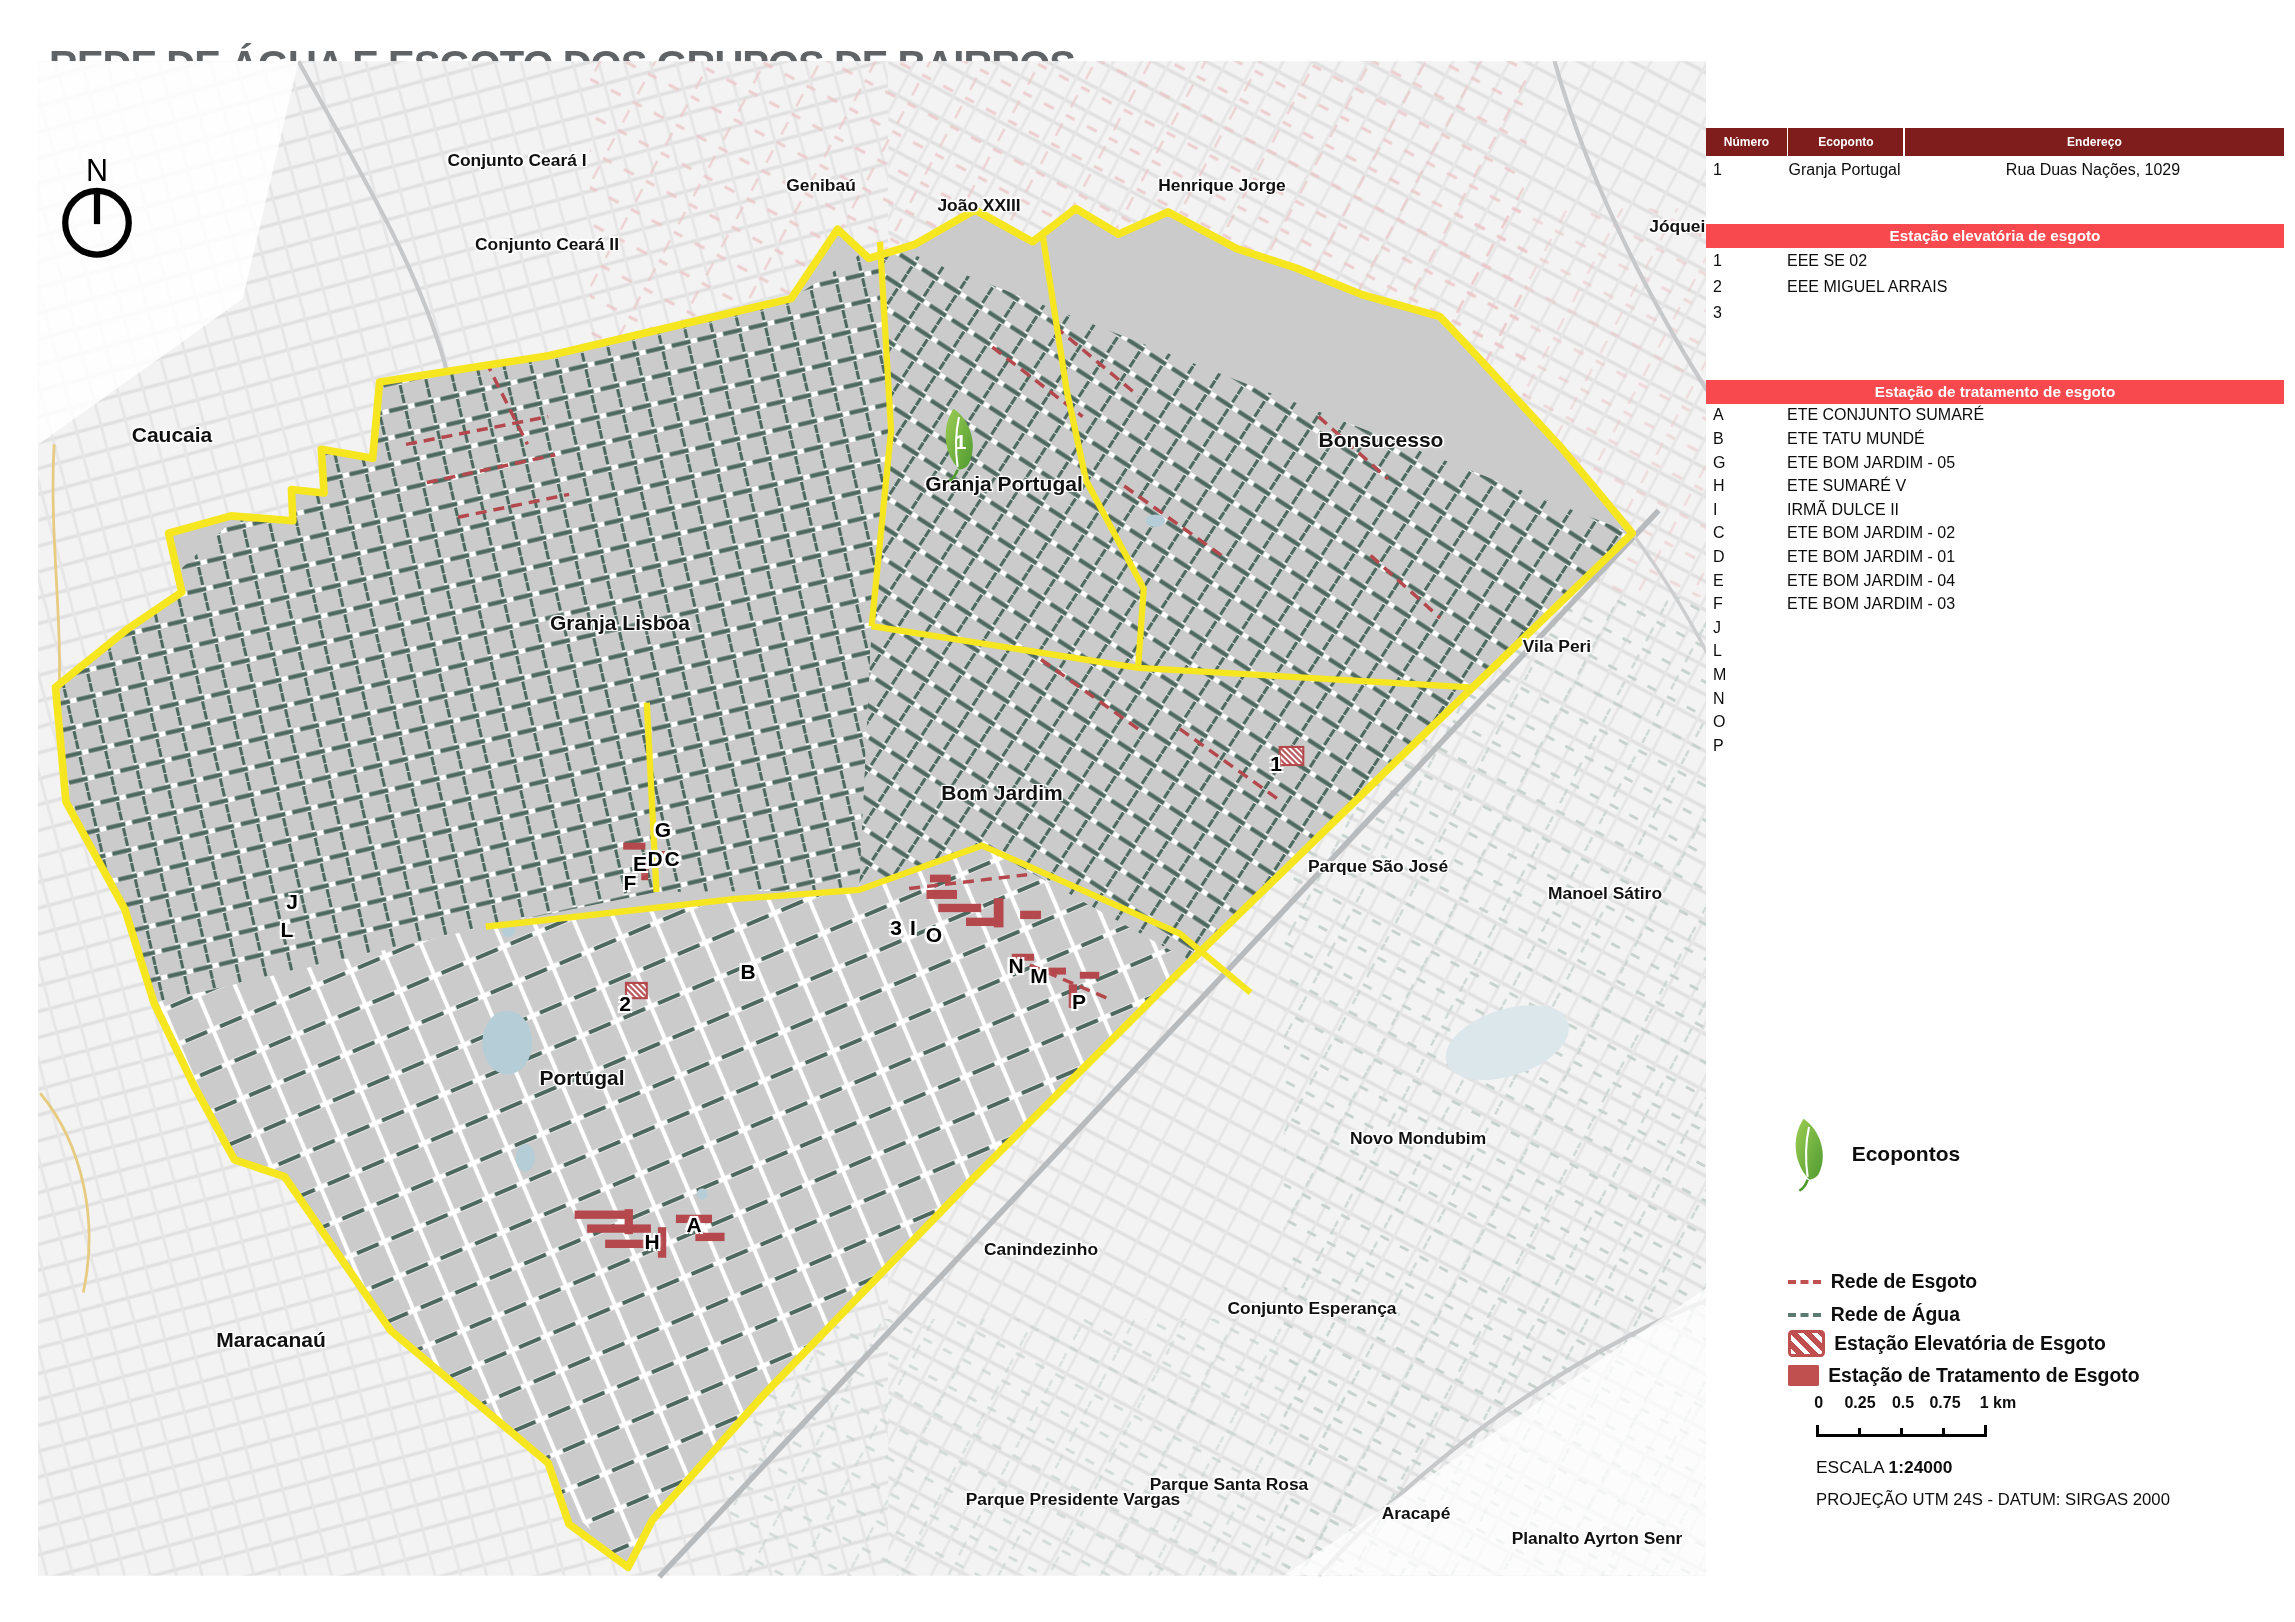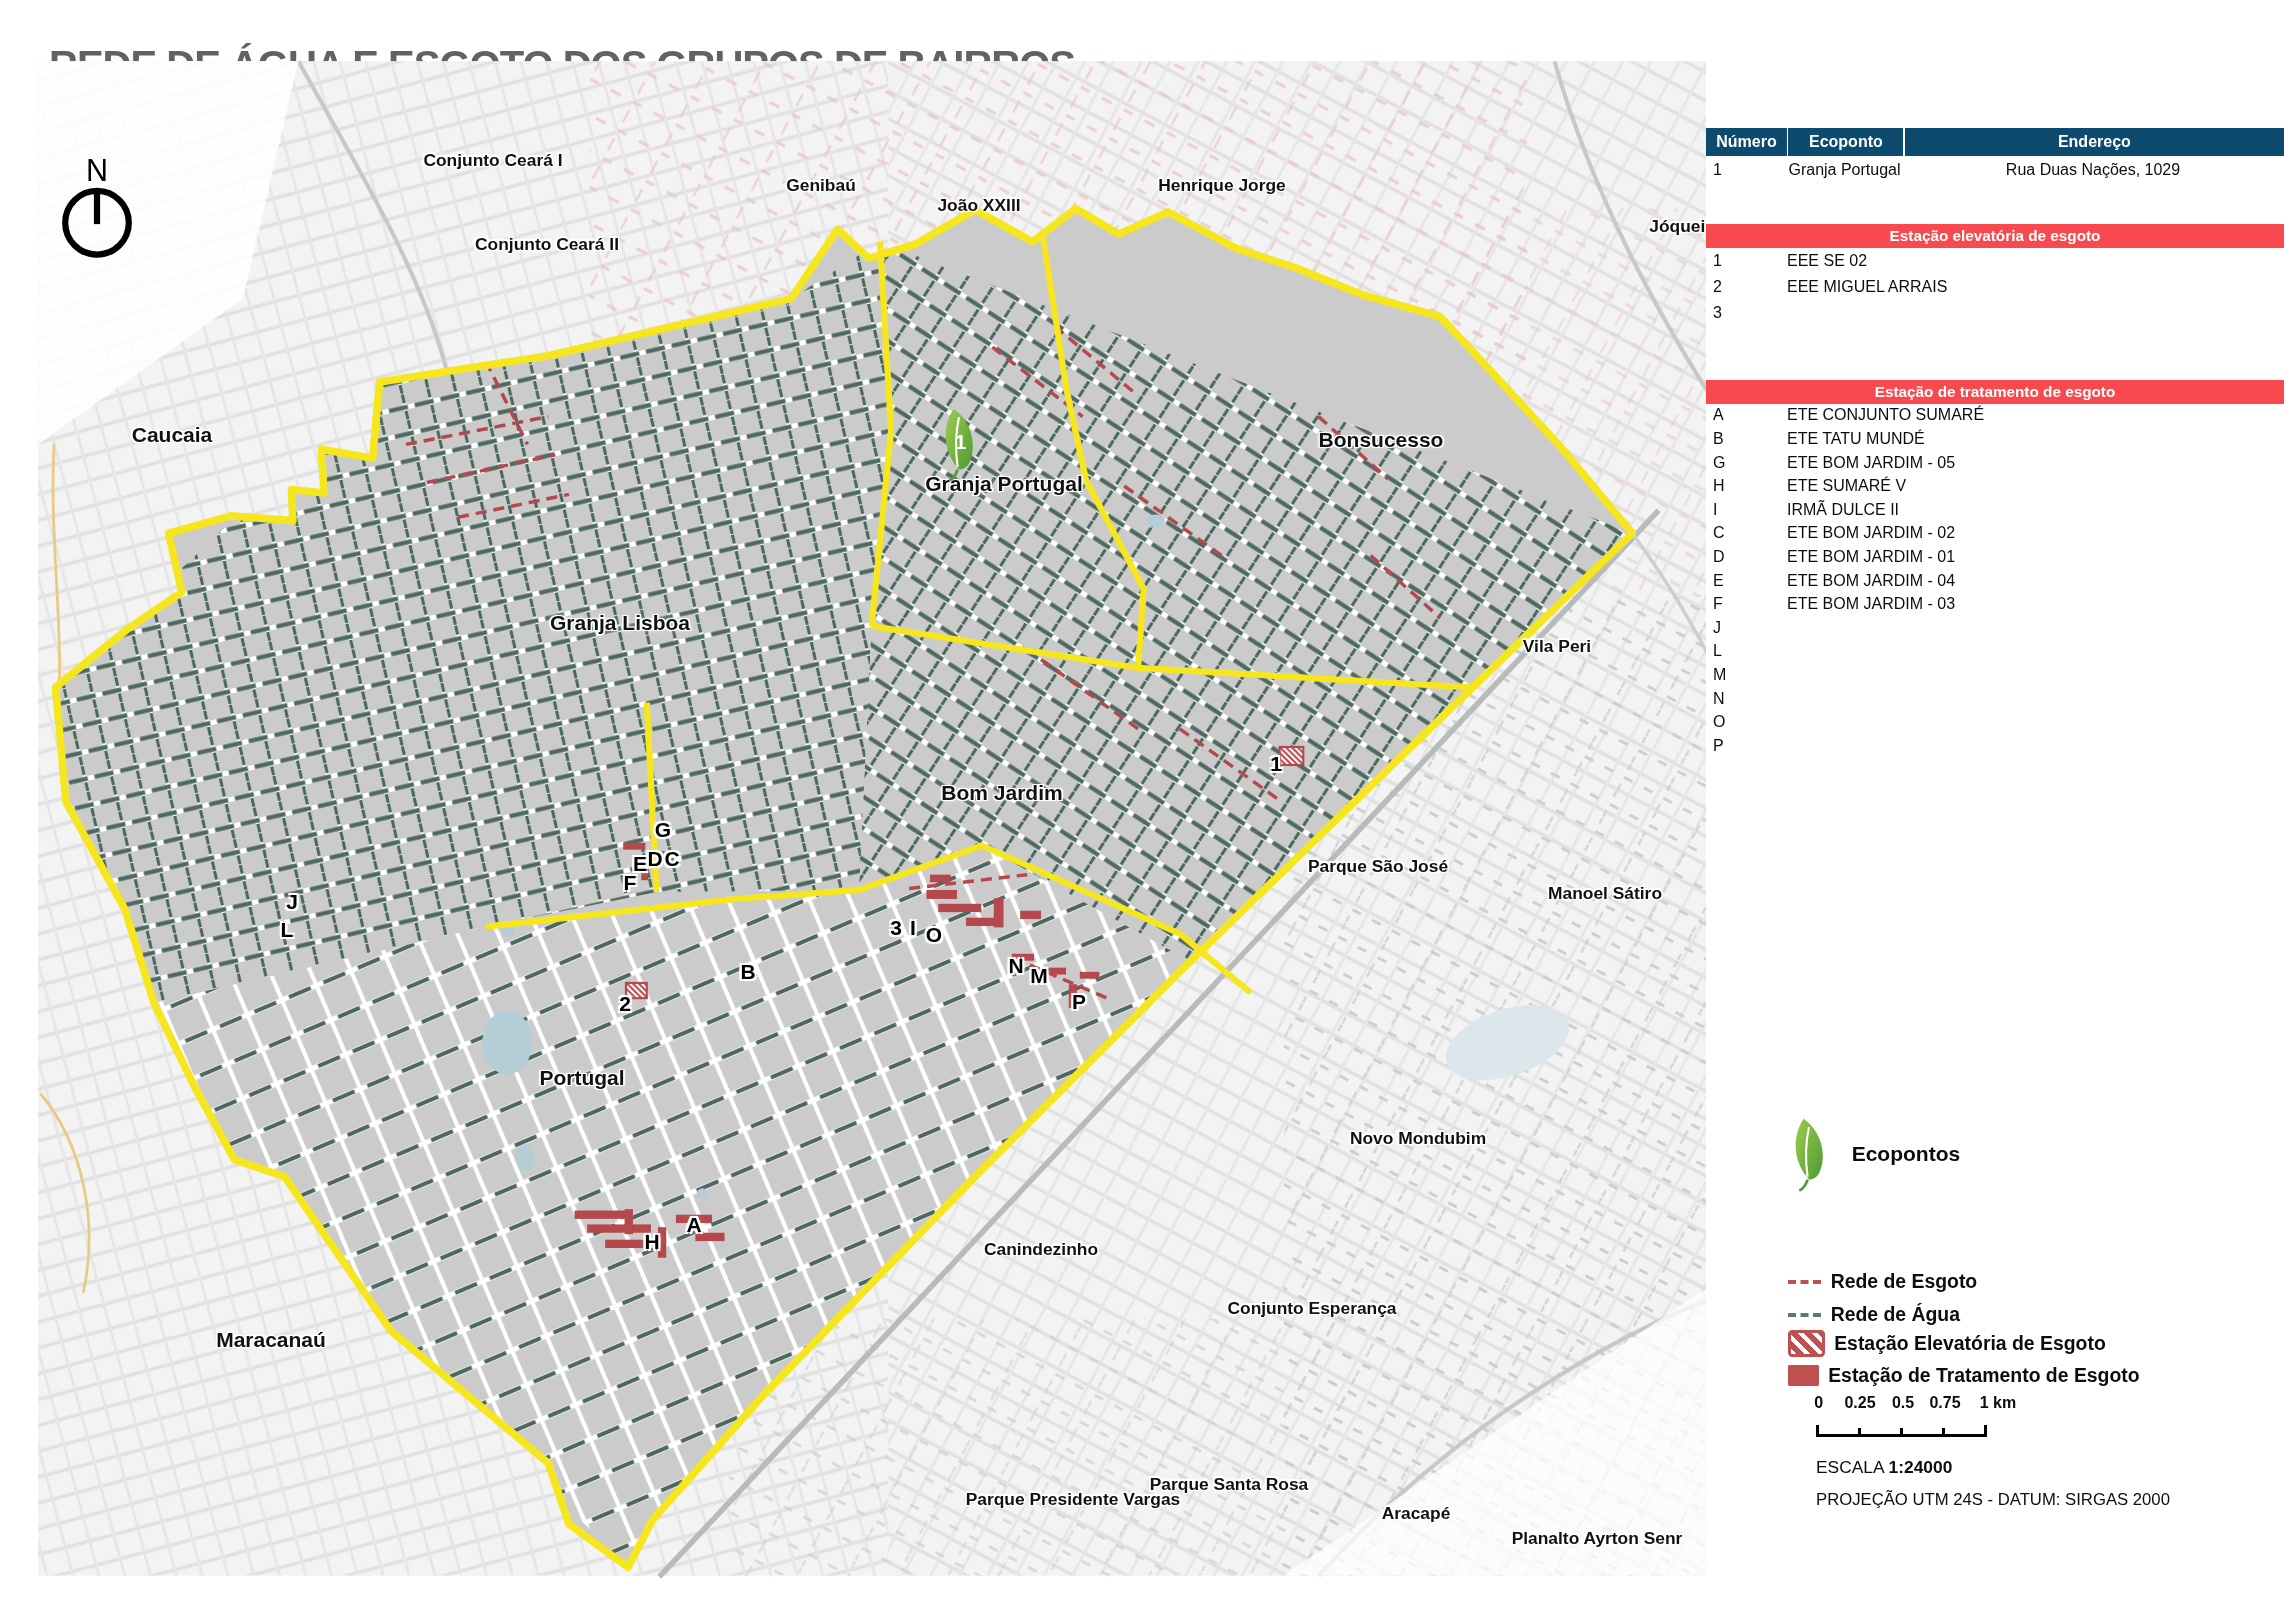--- a/index.html
+++ b/index.html
@@ -25,21 +25,21 @@
   .map-label.big{font-size:21px;}
   .map-marker{position:absolute;transform:translate(-50%,-50%);font-size:21px;font-weight:800;
       color:#000;white-space:nowrap;
       text-shadow:-2.1px -2.1px 0 #fff,2.1px -2.1px 0 #fff,-2.1px 2.1px 0 #fff,2.1px 2.1px 0 #fff,0 0 5.6px #fff;}
   .leaf-marker{position:absolute;width:42px;height:76px;z-index:4;}
   .leaf-marker .num{position:absolute;left:16.7px;top:23.6px;color:#fff;font-size:21px;font-weight:800;}
   
   #panel{position:absolute;left:1706px;top:61px;width:589px;height:1515px;background:#fff;z-index:5;}
   .tbl{position:absolute;left:0;width:578px;}
   .hdr-row{display:flex;height:28px;}
-  .hdr-cell{background:#0c4a6e;color:#fff;font-weight:700;font-size:16px;display:flex;
+  .hdr-cell{background:#7f1d1d;color:#fff;font-weight:700;font-size:12px;display:flex;
             align-items:center;justify-content:center;margin-right:1.4px;}
   .hc1{width:81px;} .hc2{width:115px;} .hc3{flex:1;margin-right:0;}
   .band{height:23.6px;background:#f8494e;color:#fff;font-weight:700;font-size:15.3px;
         display:flex;align-items:center;justify-content:center;}
   .trow{display:flex;align-items:center;color:#0d0d0d;font-size:16px;}
   .trow .c1{width:81px;padding-left:7px;box-sizing:border-box;}
   .trow .c2{width:115px;text-align:center;}
   .trow .c2l{flex:1;text-align:left;}
   .trow .c3{flex:1;text-align:center;}
   .eco-row{height:28px;}
@@ -220,21 +220,21 @@
           <path d="M700 1335 L1060 1295 L1238 1282 L1415 1218 L1700 1345 L1802 1430"></path>
           <path d="M932 1012 L946 1285"></path>
         </g>
       </g>
 
       <path d="M55 88 L430 88 L350 430 L55 640 Z" fill="#fff" opacity="0.85"></path>
       <path d="M2555 1790 L2555 2270 L1850 2270 Z" fill="#fff" opacity="0.75"></path>
     </svg>
 
     <div id="labels-layer">
-        <div class="map-label" style="left: 493px; top: 160px;">Conjunto Ceará I</div>
+        <div class="map-label" style="left: 517px; top: 160px;">Conjunto Ceará I</div>
         <div class="map-label" style="left: 821px; top: 185px;">Genibaú</div>
         <div class="map-label" style="left: 979px; top: 205px;">João XXIII</div>
         <div class="map-label" style="left: 1222px; top: 149px; margin-top: 36px;">Henrique Jorge</div>
         <div class="map-label" style="left: 1699px; top: 226px;">Jóquei Club</div>
         <div class="map-label" style="left: 547px; top: 244px;">Conjunto Ceará II</div>
         <div class="map-label big" style="left: 172px; top: 435px;">Caucaia</div>
         <div class="map-label big" style="left: 1004px; top: 484px;">Granja Portugal</div>
         <div class="map-label big" style="left: 1381px; top: 440px;">Bonsucesso</div>
         <div class="map-label big" style="left: 600px; top: 623px; margin-left: 20px;">Granja Lisboa</div>
         <div class="map-label" style="left: 1557px; top: 646px; text-align: right;">Vila Peri</div>

